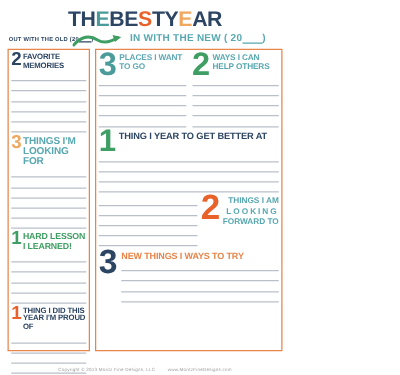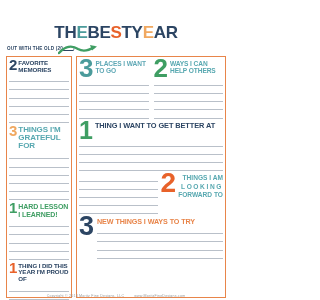--- a/index.html
+++ b/index.html
@@ -7,21 +7,21 @@
     width:232px;height:300px;
     background:#ffffff;
     font-family:"Liberation Sans", sans-serif;
     overflow:hidden;
   }
   .sheet{position:relative;width:232px;height:300px;background:#fff;}
 
   
   .title{
     text-align:center;
-    padding-top:24px;
+    padding-top:7px;
     font-family:"Liberation Sans", sans-serif;
     font-weight:bold;
     font-size:17px;
     letter-spacing:-0.3px;
     line-height:1;
     white-space:nowrap;
   }
   .title span{display:inline;}
   .t-navy{color:#2c4563;}
   .t-teal{color:#4b9b9b;}
@@ -145,20 +145,21 @@
   </div>
 
   <div class="subrow">
     <div class="sub-left"><span>OUT WITH THE OLD (20</span><span class="blank"></span><span>)</span></div>
 
     <svg class="swoosh" width="44" height="13" viewBox="0 0 44 13">
       <path d="M1 10 C7 3, 14 2, 20 6 C25 9, 30 8, 36 4" stroke="#3f9e63" stroke-width="2.4" fill="none" stroke-linecap="round"></path>
       <path d="M32 2 L39 3.5 L34 7.5 Z" fill="#3f9e63"></path>
     </svg>
 
+    <div class="sub-right"><span>IN WITH THE NEW ( 20</span><span class="blank"></span><span>)</span></div>
   </div>
 
   <div class="body">
 
     <div class="col-left">
 
       <div class="lblock">
         <div class="lhead">
           <span class="num num-l" style="color:#2c4563">2</span>
           <span class="lbl" style="color:#2c4563">FAVORITE MEMORIES</span>
@@ -169,21 +170,21 @@
             <div class="ln"></div>
             <div class="ln"></div>
             <div class="ln"></div>
             <div class="ln"></div>
         </div>
       </div>
 
       <div class="lblock" style="margin-top:2px;">
         <div class="lhead">
           <span class="num num-l" style="color:#f0a860">3</span>
-          <span class="lbl lbl-big" style="color:#57a8b0">THINGS I'M GRATEFUL FOR</span>
+          <span class="lbl lbl-big" style="color:#57a8b0">THINGS I'M LOOKING FOR</span>
         </div>
         <div class="lines">
           <div class="ln"></div>
             <div class="ln"></div>
             <div class="ln"></div>
             <div class="ln"></div>
             <div class="ln"></div>
             <div class="ln"></div>
         </div>
       </div>
@@ -245,21 +246,21 @@
               <div class="ln"></div>
               <div class="ln"></div>
               <div class="ln"></div>
           </div>
         </div>
       </div>
 
       <div class="rfull">
         <div class="rhead">
           <span class="num num-r" style="color:#3f9e63;font-size:25px;">1</span>
-          <span class="rlbl" style="color:#2c4563;font-size:7.4px;">THING I WANT TO GET BETTER AT</span>
+          <span class="rlbl" style="color:#2c4563;font-size:7.4px;">THING I YEAR TO GET BETTER AT</span>
         </div>
         <div class="lines">
           <div class="ln"></div>
             <div class="ln"></div>
             <div class="ln"></div>
             <div class="ln"></div>
         </div>
       </div>
 
       <div class="rfull" style="display:flex;gap:3px;">

